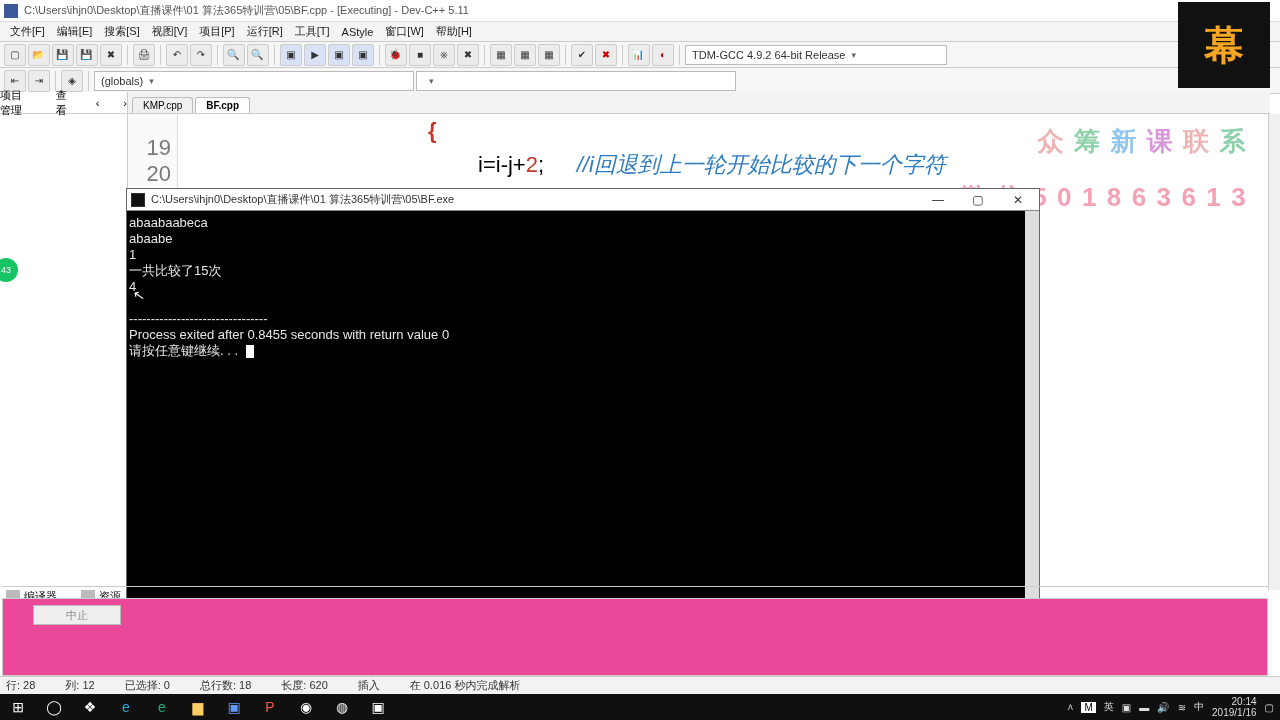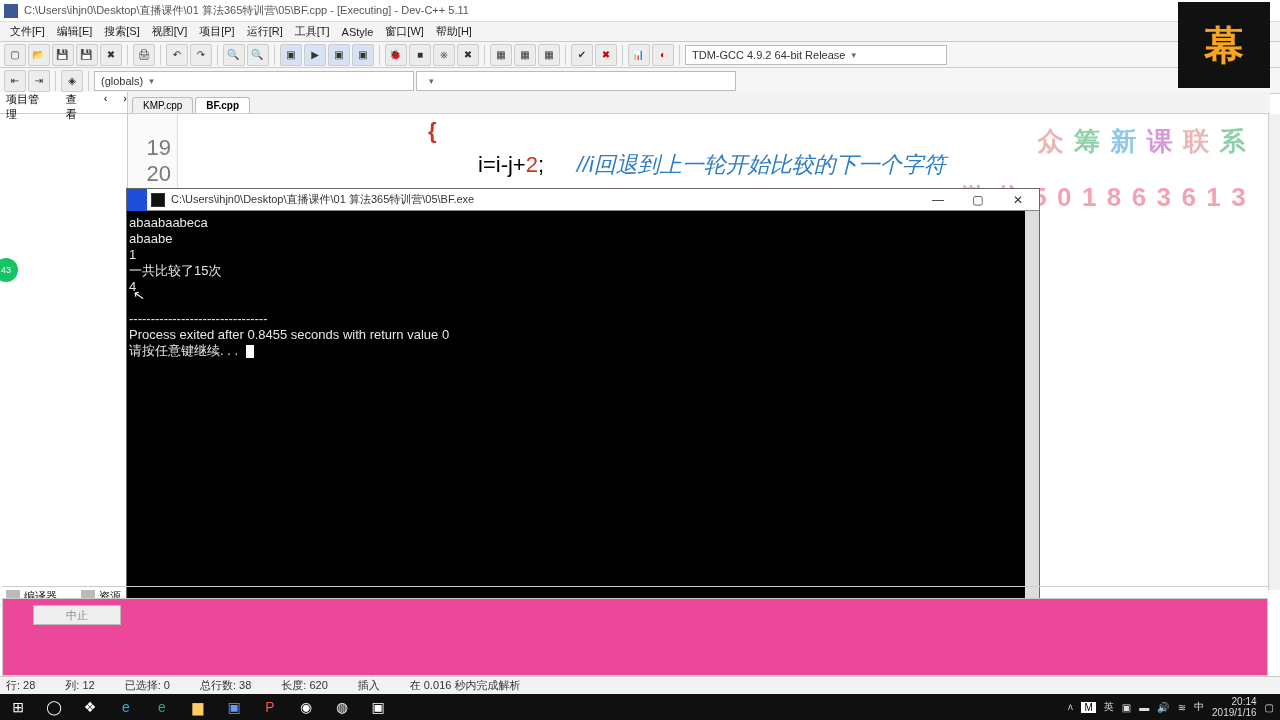--- a/index.html
+++ b/index.html
@@ -17,21 +17,21 @@
 .toolbar { height:26px; background:#f6f6f6; border-bottom:1px solid #ccc; display:flex; align-items:center; padding:0 4px; gap:2px; }
 .tool { width:22px; height:22px; background:#ececec; border:1px solid #ccc; border-radius:2px; display:flex; align-items:center; justify-content:center; font-size:10px; color:#333; cursor:pointer; }
 .tool.blue { background:#d7e3f4; }
 .sep { width:1px; height:20px; background:#ccc; margin:0 3px; }
 .dd { height:20px; border:1px solid #bbb; background:#fff; padding:0 6px; font-size:11px; color:#333; display:flex; align-items:center; gap:6px; }
 .row2 .dd { flex:0 0 auto; }
 .chev { font-size:9px; color:#666; }
 
 
 .left-dock { position:absolute; left:0; top:92px; width:128px; bottom:44px; background:#fff; border-right:1px solid #ccc; }
-.left-dock .pt-tabs { height:22px; border-bottom:1px solid #ccc; display:flex; font-size:11px; gap:16px; padding-left:6px; }
+.left-dock .pt-tabs { height:22px; border-bottom:1px solid #ccc; display:flex; align-items:center; font-size:11px; gap:24px; }
 .left-dock .pt-tabs span { cursor:pointer; }
 
 
 .etabs { position:absolute; left:128px; top:92px; right:10px; height:22px; background:#f3f3f3; border-bottom:1px solid #ccc; display:flex; align-items:flex-end; padding-left:4px; }
 .etab { border:1px solid #bbb; border-bottom:none; background:#f0f0f0; padding:2px 10px; font-size:10px; margin-right:2px; cursor:pointer; border-radius:3px 3px 0 0; }
 .etab.active { background:#fff; font-weight:bold; }
 
 
 .code-area { position:absolute; left:128px; top:114px; right:12px; bottom:130px; background:#fff; }
 .gutter { position:absolute; left:0; top:0; bottom:0; width:50px; background:#fafafa; border-right:1px solid #ddd; text-align:right; padding-right:6px; font-family:Consolas,monospace; color:#7a7a7a; font-size:22px; }
@@ -42,21 +42,21 @@
 .cmt { color:#2e7cc2; font-style:italic; }
 
 
 .wm { position:absolute; font-size:26px; font-weight:bold; opacity:0.55; letter-spacing:0.4em; }
 .wm1 { top:124px; right:24px; }
 .wm2 { top:164px; right:24px;margin-top:16px; }
 .wm1 span.c1{color:#d77; } .wm1 span.c2{color:#3a6; } .wm1 span.c3{color:#39d; } .wm1 span.c4{color:#b4b; }
 .wm2 span{ color:#e57; }
 
 
-.console-win { position:absolute; left:126px; top:188px; width:914px; height:474px; background:#1d4ed8; border:1px solid #666;padding-left:20px; }
+.console-win { position:absolute; left:126px; top:188px; width:914px; height:474px; background:#3b82f6; border:1px solid #666; }
 .console-title { height:22px; background:#fff; border-bottom:1px solid #888; display:flex; align-items:center; padding:0 4px; color:#333; font-size:11px; }
 .ct-icon { width:14px; height:14px; border:1px solid #333; background:#111; margin-right:6px; }
 .ct-btns { margin-left:auto; display:flex; gap:14px; padding-right:4px; font-size:12px; }
 .ct-btn { width:26px; text-align:center; cursor:pointer; }
 .ct-close { background:#fff; }
 .console-body { position:absolute; left:0; top:22px; right:14px; bottom:0; background:#000; color:#e7e7e7; font-family:SimSun,monospace; font-size:13px; padding:4px 2px; white-space:pre; line-height:16px; }
 .console-sb { position:absolute; right:0; top:22px; bottom:0; width:14px; background:#ddd; }
 .cons-cursor { display:inline-block; width:8px; height:13px; background:#fff; vertical-align:text-bottom; margin-left:4px; }
 .mouse-ptr { position:absolute; left:6px; top:76px; font-size:14px; color:#fff; transform:rotate(-10deg); }
 
@@ -243,21 +243,21 @@
     </div>
 </div>
 <div class="btm-panel">
   <div class="stopbtn">中止</div>
 </div>
 
 <div class="statusbar">
   <span>行:    28</span>
   <span>列:    12</span>
   <span>已选择:    0</span>
-  <span>总行数:    38</span>
+  <span>总行数:    18</span>
   <span>长度:    620</span>
   <span>插入</span>
   <span>在 0.016 秒内完成解析</span>
 </div>
 
 <div class="taskbar">
   <div class="tb-item">⊞</div>
   <div class="tb-item">◯</div>
   <div class="tb-item">❖</div>
   <div class="tb-item" style="color:#3ad">e</div>

